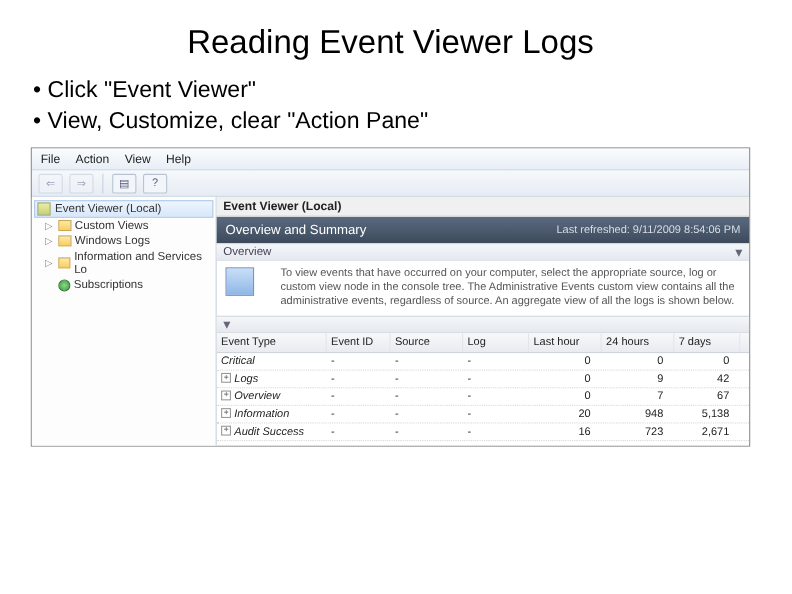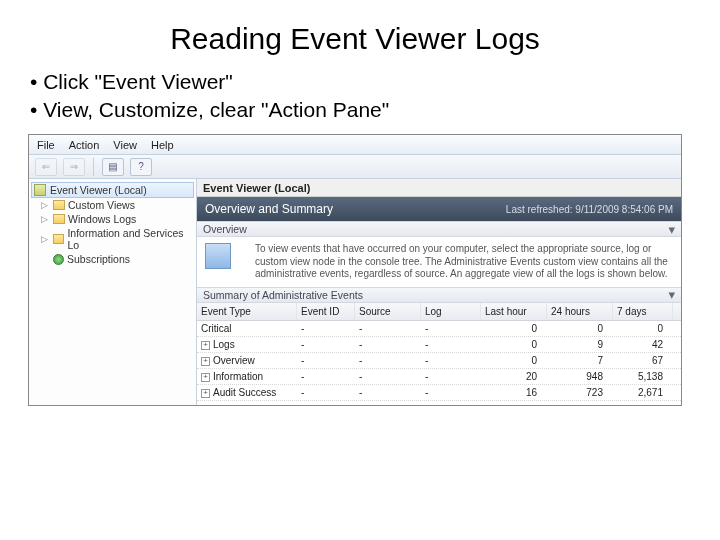--- a/index.html
+++ b/index.html
@@ -191,21 +191,21 @@
     white-space:nowrap;
   }
   .sum-row {
     border-bottom:1px dotted #d8d8d8;
     filter: blur(0.4px);
   }
   .sum-row > div {
     padding: 2px 4px;
     white-space:nowrap;
   }
-  .sum-row .et { display:flex; align-items:flex-end; gap:3px; }
+  .sum-row .et { display:flex; align-items:flex-start; gap:3px;font-style:italic; }
   .exp { width:9px;height:9px; border:1px solid #999; display:inline-flex;align-items:center;justify-content:center; font-size:8px; line-height:1; color:#555; background:#fff;}
   .num { text-align:right; padding-right:10px !important; }
 </style>
 </head>
 <body>
 
 <div class="slide">
   <h1 class="title">Reading Event Viewer Logs</h1>
   <ul class="bullets">
     <li>Click "Event Viewer"</li>
@@ -266,21 +266,20 @@
         </div>
         <div class="section-hdr">
           <span>Overview</span>
           <span class="collapse">▾</span>
         </div>
         <div class="overview-body">
           <div class="ov-ico"></div>
           <div>To view events that have occurred on your computer, select the appropriate source, log or custom view node in the console tree. The Administrative Events custom view contains all the administrative events, regardless of source. An aggregate view of all the logs is shown below.</div>
         </div>
         <div class="section-hdr">
-          <span>Summary of Administrative Events</span>
           <span class="collapse">▾</span>
         </div>
         <div class="sum-table">
           <div class="sum-head">
             <div>Event Type</div>
             <div>Event ID</div>
             <div>Source</div>
             <div>Log</div>
             <div>Last hour</div>
             <div>24 hours</div>

